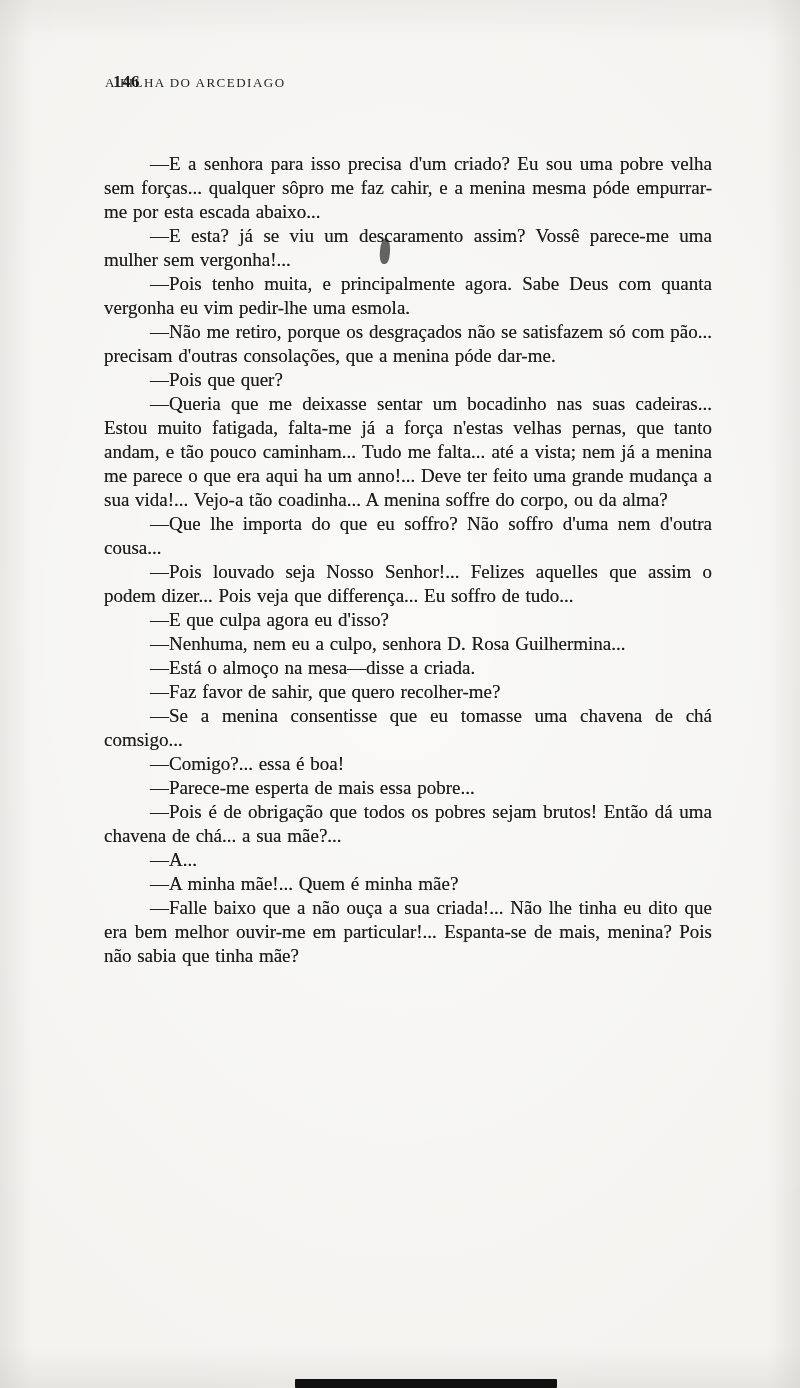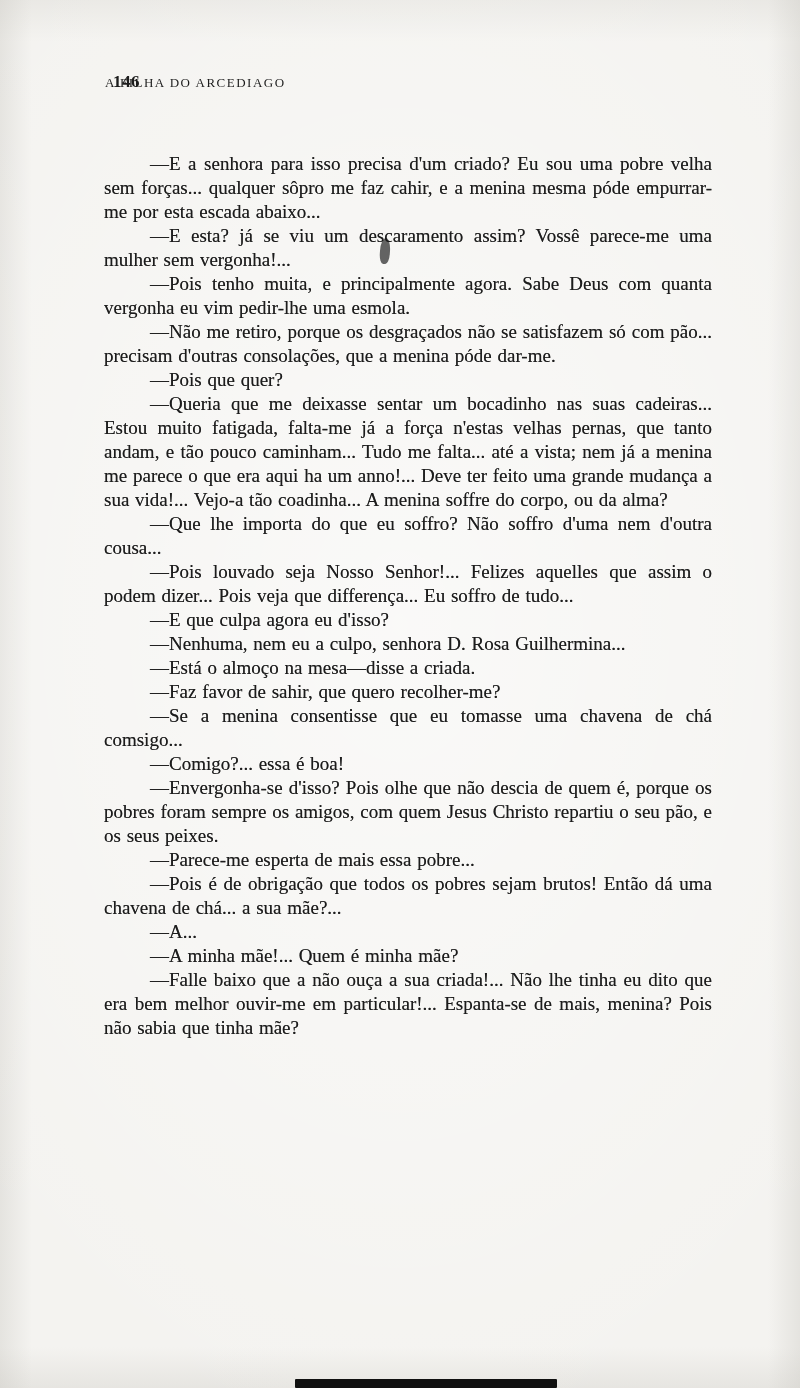--- a/index.html
+++ b/index.html
@@ -104,21 +104,20 @@
     <p class="para">—Pois que quer?</p>
     <p class="para">—Queria que me deixasse sentar um bocadinho nas suas cadeiras... Estou muito fatigada, falta-me já a força n'estas velhas pernas, que tanto andam, e tão pouco caminham... Tudo me falta... até a vista; nem já a menina me parece o que era aqui ha um anno!... Deve ter feito uma grande mudança a sua vida!... Vejo-a tão coadinha... A menina soffre do corpo, ou da alma?</p>
     <p class="para">—Que lhe importa do que eu soffro? Não soffro d'uma nem d'outra cousa...</p>
     <p class="para">—Pois louvado seja Nosso Senhor!... Felizes aquelles que assim o podem dizer... Pois veja que differença... Eu soffro de tudo...</p>
     <p class="para">—E que culpa agora eu d'isso?</p>
     <p class="para">—Nenhuma, nem eu a culpo, senhora D. Rosa Guilhermina...</p>
     <p class="para">—Está o almoço na mesa—disse a criada.</p>
     <p class="para">—Faz favor de sahir, que quero recolher-me?</p>
     <p class="para">—Se a menina consentisse que eu tomasse uma chavena de chá comsigo...</p>
     <p class="para">—Comigo?... essa é boa!</p>
-    <p class="para">—Envergonha-se d'isso? Pois olhe que não descia de quem é, porque os pobres foram sempre os amigos, com quem Jesus Christo repartiu o seu pão, e os seus peixes.</p>
     <p class="para">—Parece-me esperta de mais essa pobre...</p>
     <p class="para">—Pois é de obrigação que todos os pobres sejam brutos! Então dá uma chavena de chá... a sua mãe?...</p>
     <p class="para">—A...</p>
     <p class="para">—A minha mãe!... Quem é minha mãe?</p>
     <p class="para">—Falle baixo que a não ouça a sua criada!... Não lhe tinha eu dito que era bem melhor ouvir-me em particular!... Espanta-se de mais, menina? Pois não sabia que tinha mãe?</p>
   </div>
 
 <div class="smudge"></div>
 <div class="scan-artifact-bar"></div>
 

